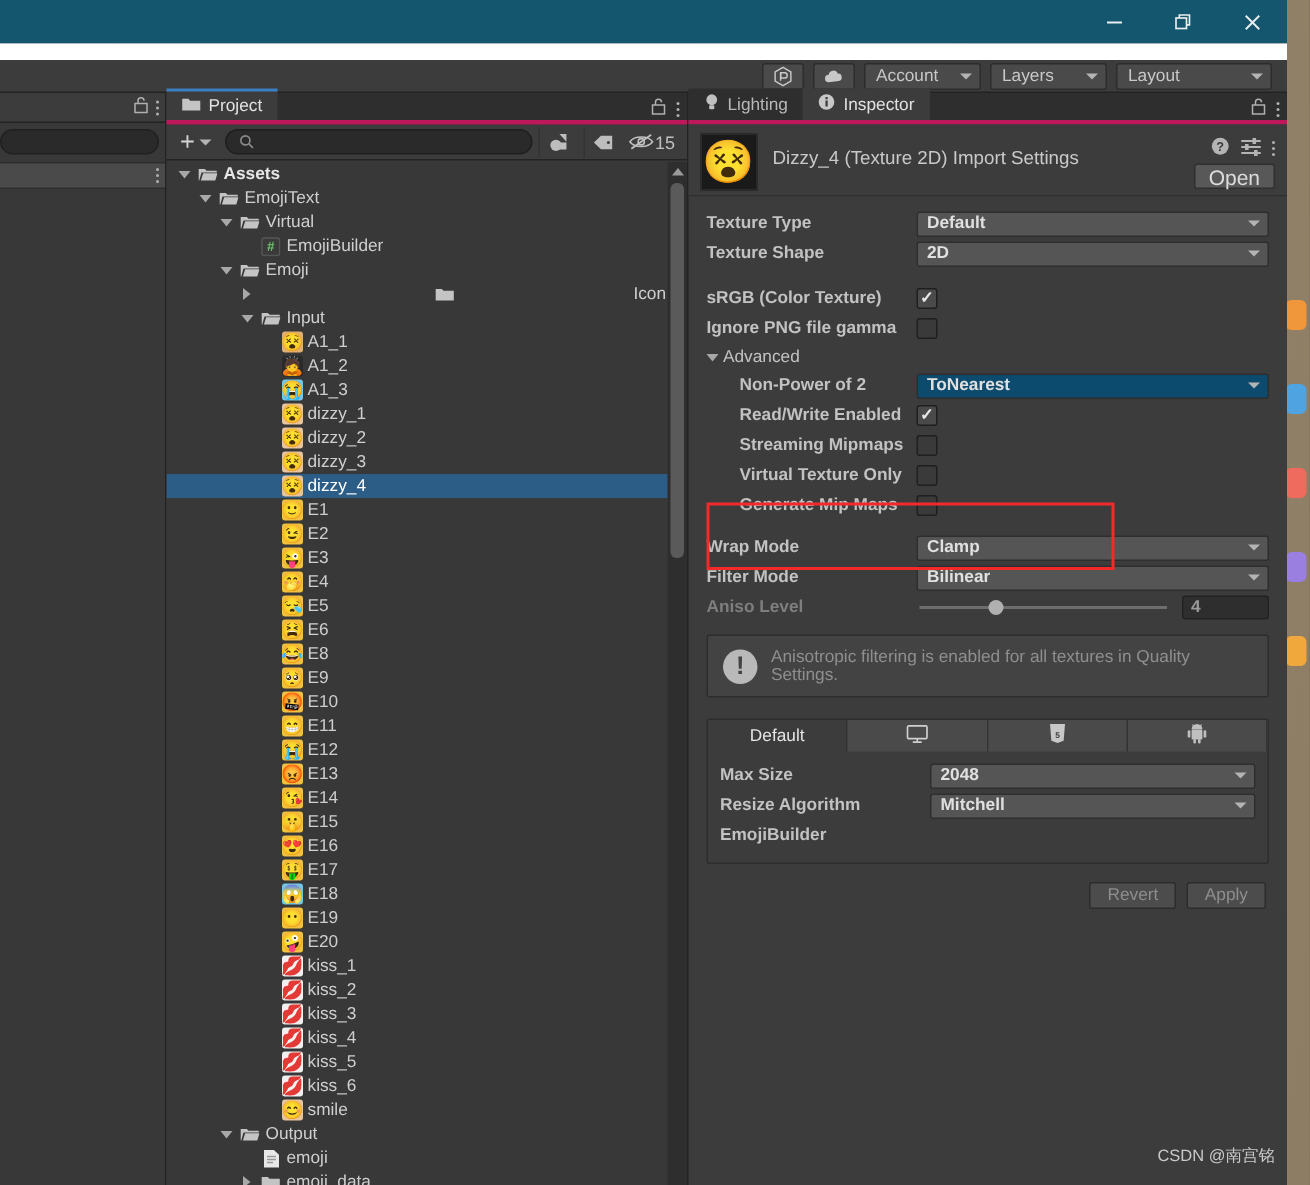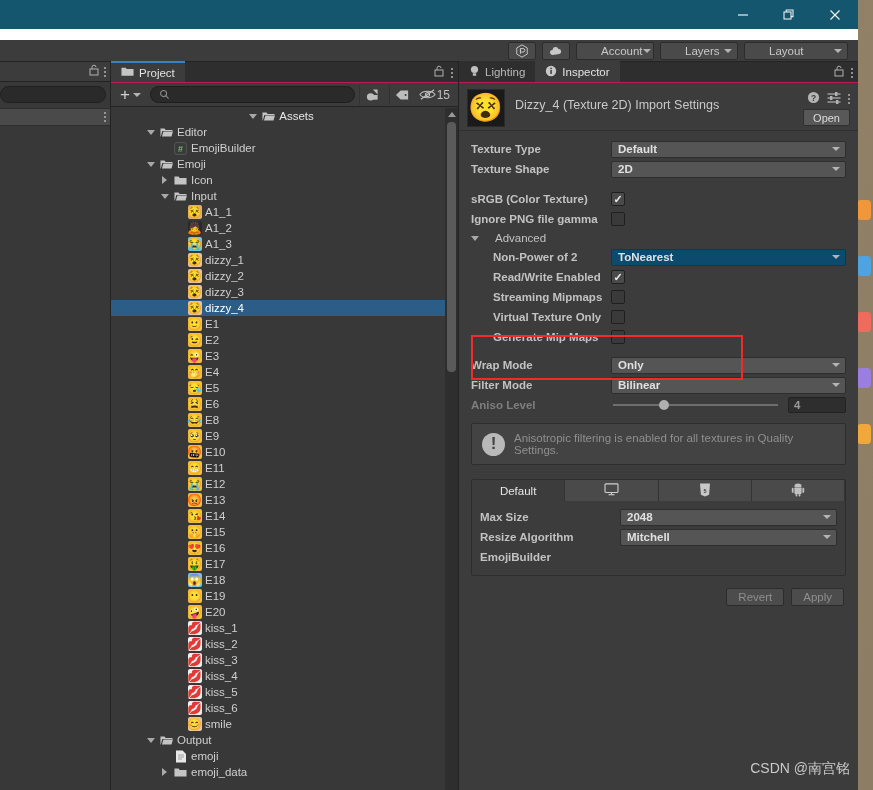--- a/index.html
+++ b/index.html
@@ -54,21 +54,21 @@
     display: flex; align-items: center; justify-content: flex-end;
     padding-right: 10px; gap: 6px;
     border-bottom: 1px solid #232323;
   }
   .tb-btn {
     height: 18px; background: #4a4a4a; border: 1px solid #2c2c2c; border-radius: 2px;
     display: flex; align-items: center; justify-content: center;
     color: #c8c8c8; padding: 0 6px;
   }
   .tb-icon-btn { width: 28px; }
-  .tb-drop { width: 78px; justify-content: space-between; padding: 0 5px 0 24px; font-size: 11.5px; }
+  .tb-drop { width: 78px; justify-content: space-between; padding: 0 5px 0 7px; font-size: 11.5px; }
   .tb-drop.wide { width: 104px; }
   .caret-d {
     width: 0; height: 0; border-left: 4px solid transparent; border-right: 4px solid transparent;
     border-top: 4px solid #b4b4b4;
   }
 
   
   .left-panel {
     position: absolute; left: 0; top: 22px; width: 110px; height: 728px;
     background: #383838;
@@ -93,21 +93,21 @@
   .kebab i { width: 2px; height: 2px; background: #b0b0b0; border-radius: 50%; display: block; }
   .lock-ico { color: #b0b0b0; }
 
   
   .project {
     position: absolute; left: 110px; top: 22px; width: 348px; height: 728px;
     background: #383838; border-left: 1px solid #232323;
   }
   .panel-tabrow {
     height: 21px; background: #2e2e2e; display: flex; align-items: flex-end;
-    position: relative; border-bottom: 1px solid #be185d;
+    position: relative; border-bottom: 3px solid #be185d;
   }
   .tab {
     height: 21px; display: flex; align-items: center; gap: 5px; padding: 0 10px;
     color: #b8b8b8; font-size: 11.5px; background: #2e2e2e;
   }
   .tab.active { background: #3c3c3c; color: #e2e2e2; border-top: 2px solid #3b7fc4; }
   .tab.active-plain { background: #3c3c3c; color: #e2e2e2; }
   .tab-right {
     position: absolute; right: 5px; top: 3px; display: flex; align-items: center; gap: 7px;
   }
@@ -139,21 +139,21 @@
   .tree-thumb { position: absolute; left: 2px; top: 14px; width: 9px; height: 250px; background: #5a5a5a; border-radius: 4px; }
   .scroll-arrow { position: absolute; left: 2px; width: 0; height: 0;
     border-left: 4px solid transparent; border-right: 4px solid transparent; }
   .sa-up { top: 4px; border-bottom: 5px solid #9a9a9a; left: 2.5px; }
 
   .row {
     height: 16px; display: flex; align-items: center; gap: 3px; color: #cfcfcf;
     font-size: 11.5px; padding-right: 14px; white-space: nowrap;
   }
   .row.sel { background: #2c5d87; color: #ffffff; }
-  .row.bold { font-weight: normal; color: #e6e6e6; justify-content: center; }
+  .row.bold { font-weight: bold; color: #e6e6e6; }
   .tri {
     width: 11px; display: flex; align-items: center; justify-content: center; flex: 0 0 11px;
   }
   .tri-d { width: 0; height: 0; border-left: 4px solid transparent; border-right: 4px solid transparent; border-top: 5px solid #a8a8a8; }
   .ico16 { width: 15px; height: 15px; flex: 0 0 15px; display: flex; align-items: center; justify-content: center; font-size: 12px; }
   .emo { width: 14px; height: 14px; border-radius: 2px; display: inline-block; line-height: 14px; font-size: 12px; text-align: center; }
 
   
   .inspector {
     position: absolute; left: 458px; top: 22px; width: 400px; height: 728px;
@@ -165,42 +165,42 @@
   }
   .insp-thumb {
     width: 38px; height: 38px; background: #1a1a1a; display: flex; align-items: center;
     justify-content: center; font-size: 28px; line-height: 38px; border: 1px solid #2a2a2a;
   }
   .insp-title { margin-left: 10px; color: #c9c9c9; font-size: 12.5px; padding-top: 9px; }
   .insp-head-icons { position: absolute; right: 8px; top: 8px; display: flex; align-items: center; gap: 7px; color: #b4b4b4; }
   .open-btn {
     position: absolute; right: 8px; top: 26px; height: 17px; padding: 0 9px;
     background: #585858; border: 1px solid #2f2f2f; border-radius: 2px; color: #dcdcdc;
-    display: flex; align-items: center; font-size: 11px;
+    display: flex; align-items: center; font-size: 14px;
   }
 
   .insp-body { padding: 8px 12px 0 12px; position: relative; }
   .frow { display: flex; align-items: center; height: 20px; font-weight: bold; }
   .flabel { width: 140px; color: #c2c2c2; font-size: 11.5px; }
   .flabel.ind { padding-left: 22px; width: 140px; }
   .flabel.dim { color: #7e7e7e; }
   .fdrop {
     flex: 1; height: 17px; background: #555555; border: 1px solid #2e2e2e; border-radius: 2px;
     display: flex; align-items: center; justify-content: space-between; padding: 0 5px 0 6px;
     color: #e0e0e0; font-size: 11.5px;
   }
   .fdrop.hl { background: #0c4a6e; }
   .cbox {
     width: 14px; height: 14px; background: #3a3a3a; border: 1px solid #1f1f1f; border-radius: 2px;
     display: flex; align-items: center; justify-content: center;
   }
   .cbox.on { background: #4a4a4a; }
   .check { color: #e8e8e8; font-size: 11px; line-height: 11px; }
 
-  .foldout { display: flex; align-items: center; gap: 16px; color: #c2c2c2; height: 18px; font-size: 11.5px; }
+  .foldout { display: flex; align-items: center; gap: 3px; color: #c2c2c2; height: 18px; font-size: 11.5px; }
 
   .redbox {
     position: absolute; border: 2px solid #f42a2a; pointer-events: none;
   }
 
   .slider-wrap { flex: 1; display: flex; align-items: center; gap: 10px; }
   .slider-track { flex: 1; height: 2px; background: #6e6e6e; position: relative; margin-left: 2px; }
   .slider-knob { position: absolute; top: -4px; left: 28%; width: 10px; height: 10px; border-radius: 50%; background: #b0b0b0; }
   .num-box {
     width: 58px; height: 16px; background: #2e2e2e; border: 1px solid #222; border-radius: 2px;
@@ -231,21 +231,21 @@
 
   .footer-btns {
     display: flex; justify-content: flex-end; gap: 7px; margin-top: 12px; padding-right: 2px;
   }
   .fbtn {
     height: 18px; padding: 0 11px; background: #4c4c4c; border: 1px solid #2c2c2c;
     border-radius: 2px; color: #8e8e8e; display: flex; align-items: center; font-size: 11.5px;
   }
 
   .watermark {
-    position: absolute; right: 8px; bottom: 12px; color: #c9c9c9; font-size: 14px; margin-top: 28px;
+    position: absolute; right: 8px; bottom: 12px; color: #c9c9c9; font-size: 11px; margin-top: 28px;
   }
 </style>
 </head>
 <body>
 
 <div class="desktop-bg"></div>
 <div class="dock" id="dock">
     <div class="dock-dot" style="background: rgb(240, 151, 60);"></div>
     <div class="dock-dot" style="background: rgb(79, 163, 224);"></div>
     <div class="dock-dot" style="background: rgb(238, 107, 94);"></div>
@@ -393,30 +393,41 @@
             <span class="tri">
               <span style="width:0;height:0;border-left:4px solid transparent;border-right:4px solid transparent;border-top:5px solid #a8a8a8"></span>
             </span>
             <span class="ico16">
               <svg width="13" height="11" viewBox="0 0 14 11">
                 <path d="M0.5 1.3 h4.4 l1.2 1.4 h7.4 v1.1 h-11 l-1.6 5.9 h-0.4 z M2.1 9.7 l1.6-5.2 h10.3 l-1.6 5.2 z" fill="#c4c4c4"></path>
               </svg>
             </span>
             <span>Assets</span>
           </div>
+          <div class="row" style="padding-left: 20px;">
+            <span class="tri">
+              <span style="width:0;height:0;border-left:4px solid transparent;border-right:4px solid transparent;border-top:5px solid #a8a8a8"></span>
+            </span>
+            <span class="ico16">
+              <svg width="13" height="11" viewBox="0 0 14 11">
+                <path d="M0.5 1.3 h4.4 l1.2 1.4 h7.4 v1.1 h-11 l-1.6 5.9 h-0.4 z M2.1 9.7 l1.6-5.2 h10.3 l-1.6 5.2 z" fill="#c4c4c4"></path>
+              </svg>
+            </span>
+            <span>EmojiText</span>
+          </div>
           <div class="row" style="padding-left: 34px;">
             <span class="tri">
               <span style="width:0;height:0;border-left:4px solid transparent;border-right:4px solid transparent;border-top:5px solid #a8a8a8"></span>
             </span>
             <span class="ico16">
               <svg width="13" height="11" viewBox="0 0 14 11">
                 <path d="M0.5 1.3 h4.4 l1.2 1.4 h7.4 v1.1 h-11 l-1.6 5.9 h-0.4 z M2.1 9.7 l1.6-5.2 h10.3 l-1.6 5.2 z" fill="#c4c4c4"></path>
               </svg>
             </span>
-            <span>Editor</span>
+            <span>Virtual</span>
           </div>
           <div class="row" style="padding-left: 48px;">
             <span class="tri"></span>
             <span class="ico16">
               <svg width="13" height="13" viewBox="0 0 13 13">
                 <rect x="0.6" y="0.6" width="11.8" height="11.8" rx="1.5" fill="#3a3a3a" stroke="#555"></rect>
                 <text x="6.5" y="9.6" font-size="9" font-family="Liberation Sans, sans-serif" fill="#6cc06c" text-anchor="middle" font-weight="bold">#</text>
               </svg>
             </span>
             <span>EmojiBuilder</span>
@@ -425,21 +436,21 @@
             <span class="tri">
               <span style="width:0;height:0;border-left:4px solid transparent;border-right:4px solid transparent;border-top:5px solid #a8a8a8"></span>
             </span>
             <span class="ico16">
               <svg width="13" height="11" viewBox="0 0 14 11">
                 <path d="M0.5 1.3 h4.4 l1.2 1.4 h7.4 v1.1 h-11 l-1.6 5.9 h-0.4 z M2.1 9.7 l1.6-5.2 h10.3 l-1.6 5.2 z" fill="#c4c4c4"></path>
               </svg>
             </span>
             <span>Emoji</span>
           </div>
-          <div class="row" style="padding-left: 48px;">
+          <div class="row" style="padding-left: 48px; justify-content: space-between;">
             <span class="tri">
               <span style="width:0;height:0;border-top:4px solid transparent;border-bottom:4px solid transparent;border-left:5px solid #a8a8a8"></span>
             </span>
             <span class="ico16">
               <svg width="13" height="11" viewBox="0 0 14 11">
                 <path d="M0.5 1.3 h4.4 l1.2 1.4 h7.4 v7 h-13 z" fill="#c4c4c4"></path>
               </svg>
             </span>
             <span>Icon</span>
           </div>
@@ -859,21 +870,21 @@
       <div class="frow">
         <div class="flabel ind">Generate Mip Maps</div>
         <div class="cbox"></div>
       </div>
 
       <div style="height:8px"></div>
 
       <div class="frow">
         <div class="flabel">Wrap Mode</div>
         <div class="fdrop">
-          <span>Only</span>
+          <span>Clamp</span>
           <span class="caret-d"></span>
         </div>
       </div>
 
       <div class="frow">
         <div class="flabel">Filter Mode</div>
         <div class="fdrop">
           <span>Bilinear</span>
           <span class="caret-d"></span>
         </div>

